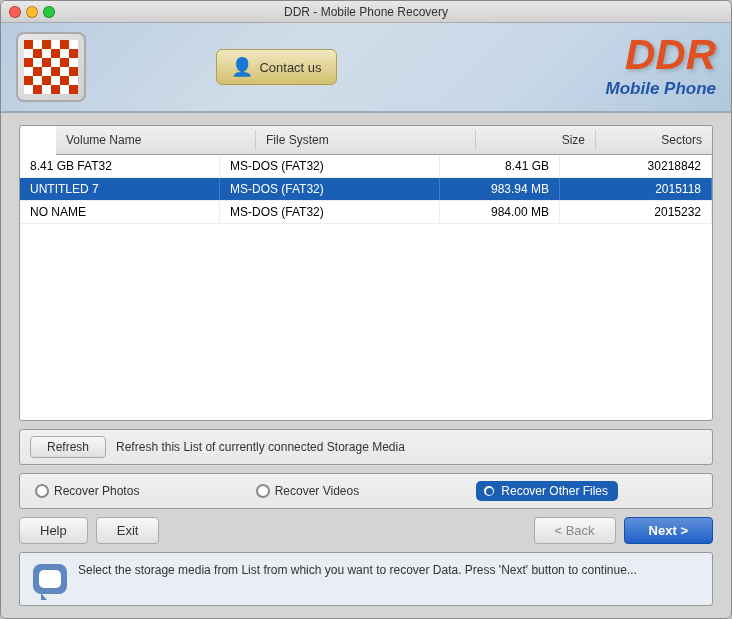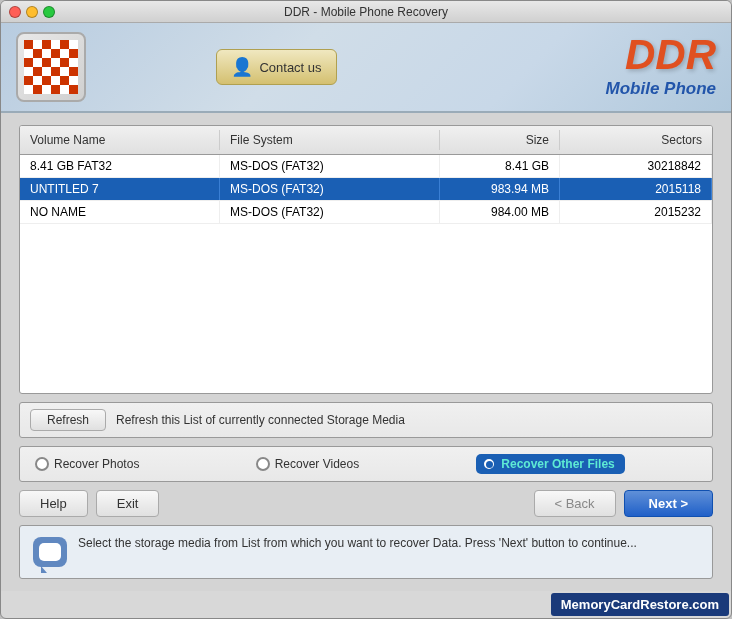--- a/index.html
+++ b/index.html
@@ -144,20 +144,21 @@
       border-radius: 3px;
       overflow: hidden;
       flex: 1;
     }
     .table-header {
       display: grid;
       grid-template-columns: 200px 220px 120px 1fr;
       background: linear-gradient(to bottom, #f0f0f0, #e0e0e0);
       border-bottom: 1px solid #999;
       padding: 4px 0;
+      margin-left: 36px;
     }
     .th-cell {
       padding: 3px 10px;
       font-size: 12px;
       color: #333;
       font-weight: 500;
       border-right: 1px solid #ccc;
     }
     .th-cell:last-child { border-right: none; }
     .th-right { text-align: right; }
@@ -253,22 +254,21 @@
       display: flex;
       align-items: flex-start;
       gap: 5px;
     }
     .radio-container.active-bg {
       background: #1a5fb4;
       border-radius: 5px;
       padding: 3px 10px 3px 6px;
     }
     .radio-container.active-bg .radio-label {
-      color: #5eead4;
-      font-weight: bold;
+      color: #ffffff;
     }
 
     
     .button-bar {
       display: flex;
       align-items: center;
       gap: 0;
     }
     .btn-help, .btn-exit {
       background: linear-gradient(to bottom, #f8f8f8, #e0e0e0);
@@ -509,17 +509,14 @@
       <div class="status-icon">
         <div class="speech-bubble">
           <div class="speech-bubble-inner"></div>
         </div>
       </div>
       <div class="status-text">Select the storage media from List from which you want to recover Data. Press 'Next' button to continue...</div>
     </div>
 
   </div>
 
-  <div class="footer-wrap">
-    <div class="footer-brand">MemoryCardRestore.com</div>
-  </div>
 
 </div>
 
 </body></html>

